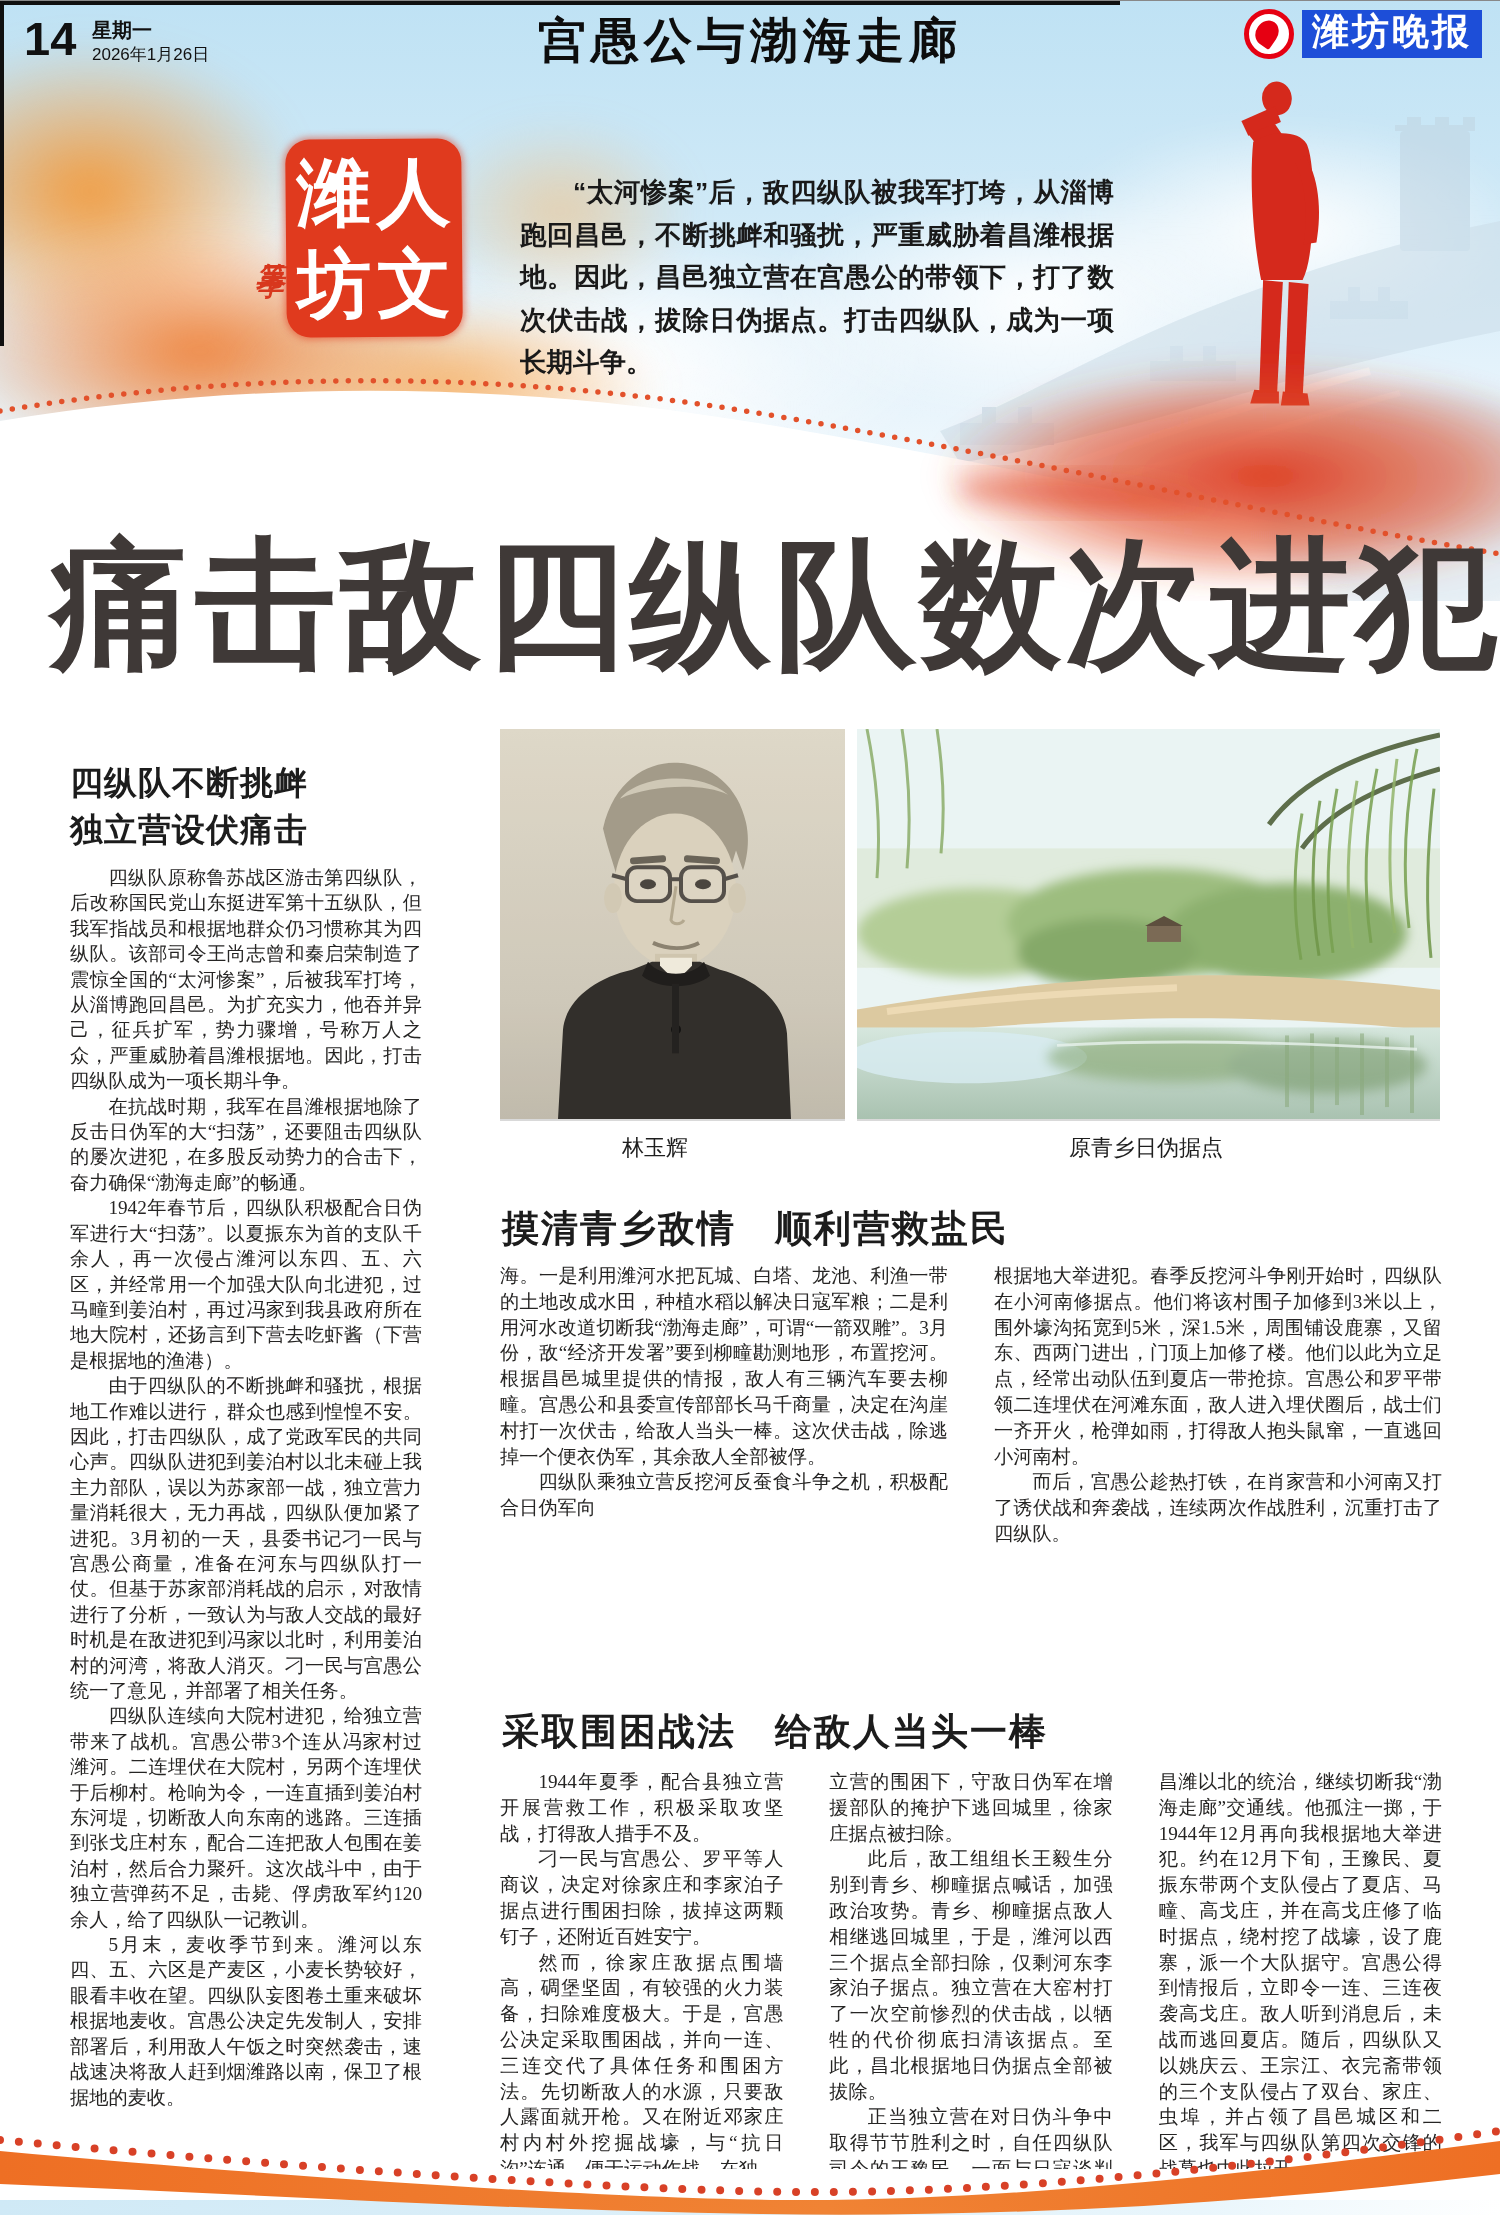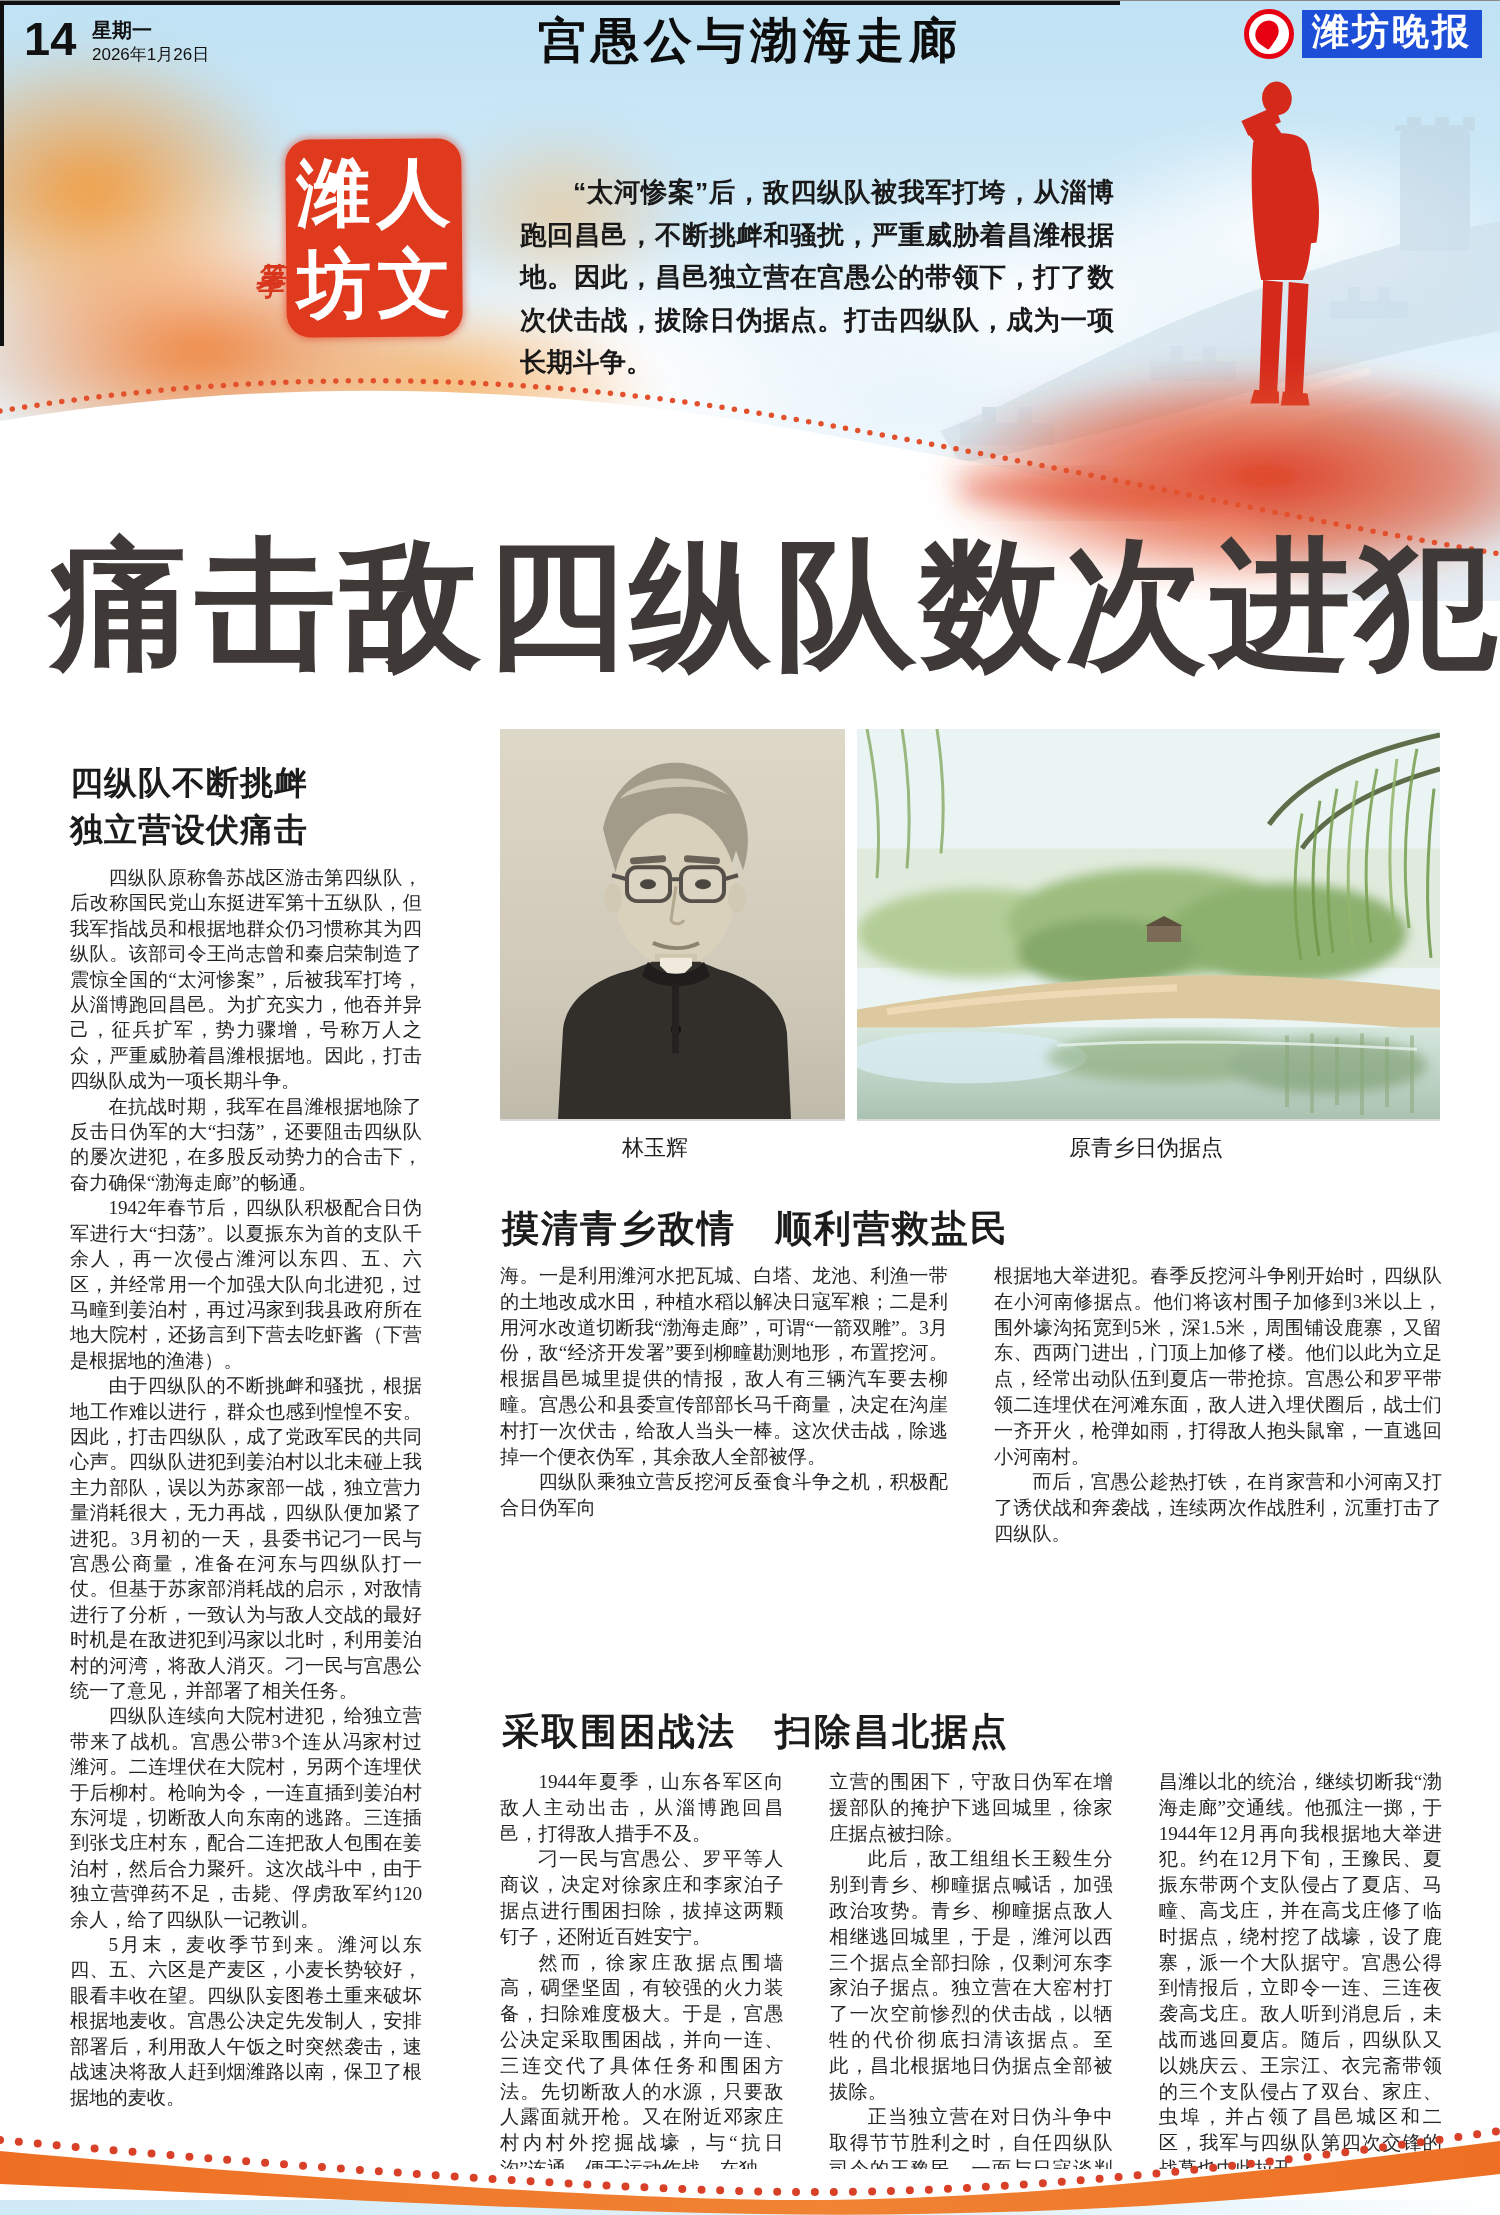--- a/index.html
+++ b/index.html
@@ -289,24 +289,24 @@
     <div class="col">
         <p class="cont">海。一是利用潍河水把瓦城、白塔、龙池、利渔一带的土地改成水田，种植水稻以解决日寇军粮；二是利用河水改道切断我“渤海走廊”，可谓“一箭双雕”。3月份，敌“经济开发署”要到柳疃勘测地形，布置挖河。根据昌邑城里提供的情报，敌人有三辆汽车要去柳疃。宫愚公和县委宣传部部长马千商量，决定在沟崖村打一次伏击，给敌人当头一棒。这次伏击战，除逃掉一个便衣伪军，其余敌人全部被俘。</p>
         <p>四纵队乘独立营反挖河反蚕食斗争之机，积极配合日伪军向</p>
       </div>
     <div class="col">
         <p class="cont">根据地大举进犯。春季反挖河斗争刚开始时，四纵队在小河南修据点。他们将该村围子加修到3米以上，围外壕沟拓宽到5米，深1.5米，周围铺设鹿寨，又留东、西两门进出，门顶上加修了楼。他们以此为立足点，经常出动队伍到夏店一带抢掠。宫愚公和罗平带领二连埋伏在河滩东面，敌人进入埋伏圈后，战士们一齐开火，枪弹如雨，打得敌人抱头鼠窜，一直逃回小河南村。</p>
         <p>而后，宫愚公趁热打铁，在肖家营和小河南又打了诱伏战和奔袭战，连续两次作战胜利，沉重打击了四纵队。</p>
       </div>
   </div>
 
-  <div class="sec-heading sec2-h">采取围困战法　扫除昌北据点</div>
+  <div class="sec-heading sec2-h">采取围困战法　给敌人当头一棒</div>
   <div class="sec-cols sec2-c">
     <div class="col">
-        <p>1944年夏季，山东各军区向敌人主动出击，从淄博跑回昌邑，打得敌人措手不及。</p>
+        <p>1944年夏季，配合县独立营开展营救工作，积极采取攻坚战，打得敌人措手不及。</p>
         <p>刁一民与宫愚公、罗平等人商议，决定对徐家庄和李家泊子据点进行围困扫除，拔掉这两颗钉子，还附近百姓安宁。</p>
         <p>然而，徐家庄敌据点围墙高，碉堡坚固，有较强的火力装备，扫除难度极大。于是，宫愚公决定采取围困战，并向一连、三连交代了具体任务和围困方法。先切断敌人的水源，只要敌人露面就开枪。又在附近邓家庄村内村外挖掘战壕，与“抗日沟”连通，便于运动作战。在独</p>
       </div>
     <div class="col">
         <p class="cont">立营的围困下，守敌日伪军在增援部队的掩护下逃回城里，徐家庄据点被扫除。</p>
         <p>此后，敌工组组长王毅生分别到青乡、柳疃据点喊话，加强政治攻势。青乡、柳疃据点敌人相继逃回城里，于是，潍河以西三个据点全部扫除，仅剩河东李家泊子据点。独立营在大窑村打了一次空前惨烈的伏击战，以牺牲的代价彻底扫清该据点。至此，昌北根据地日伪据点全部被拔除。</p>
         <p>正当独立营在对日伪斗争中取得节节胜利之时，自任四纵队司令的王豫民，一面与日寇谈判改编伪军，一面妄图取代日伪在</p>
       </div>
     <div class="col">
         <p class="cont">昌潍以北的统治，继续切断我“渤海走廊”交通线。他孤注一掷，于1944年12月再向我根据地大举进犯。约在12月下旬，王豫民、夏振东带两个支队侵占了夏店、马疃、高戈庄，并在高戈庄修了临时据点，绕村挖了战壕，设了鹿寨，派一个大队据守。宫愚公得到情报后，立即令一连、三连夜袭高戈庄。敌人听到消息后，未战而逃回夏店。随后，四纵队又以姚庆云、王宗江、衣完斋带领的三个支队侵占了双台、家庄、虫埠，并占领了昌邑城区和二区，我军与四纵队第四次交锋的战幕也由此拉开。</p>

